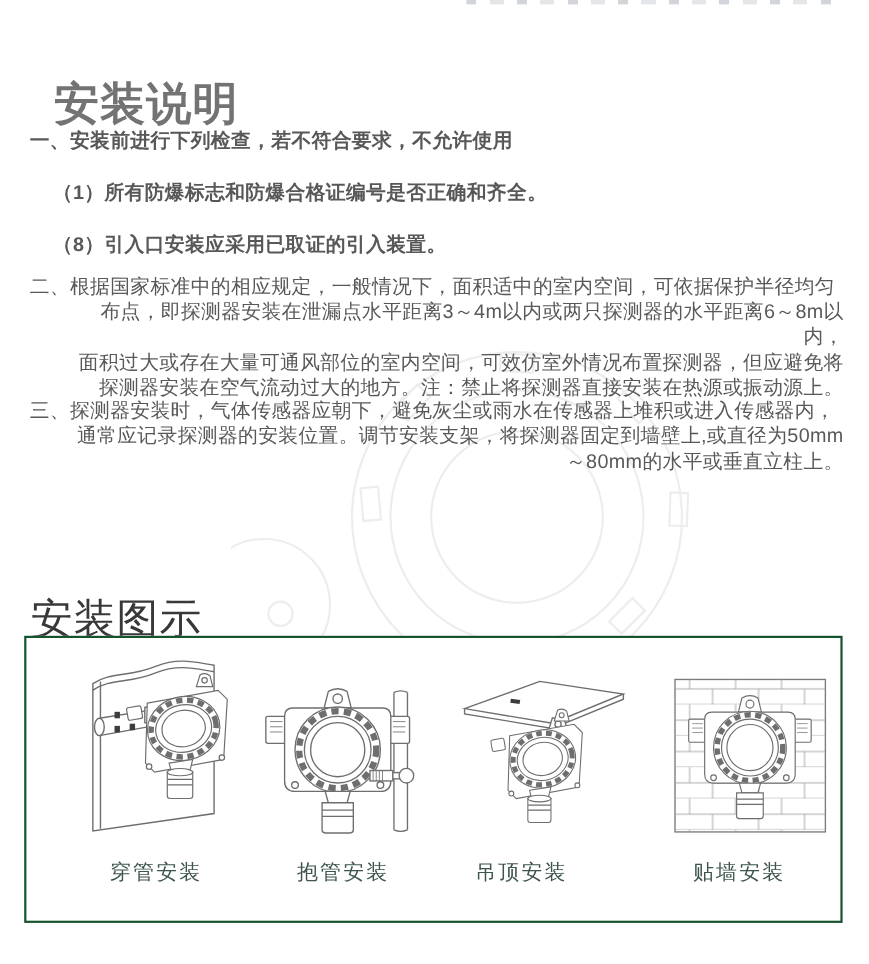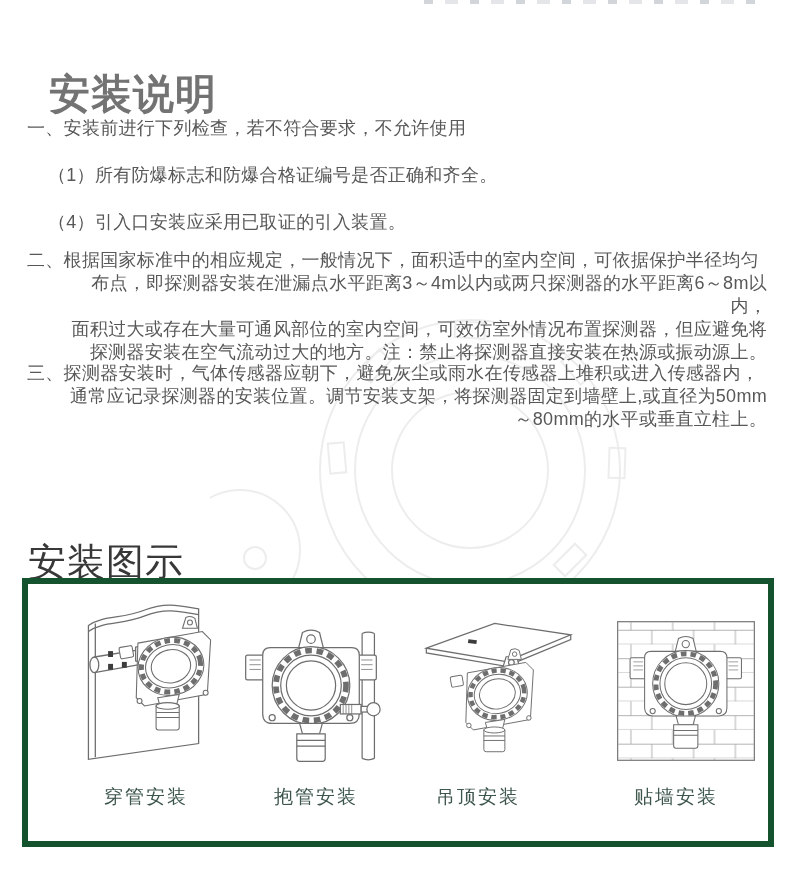--- a/index.html
+++ b/index.html
@@ -18,30 +18,30 @@
   .page-title{
     position:absolute;left:31px;top:40px;z-index:1;
     font-size:41px;font-weight:bold;color:#737373;letter-spacing:1px;margin-left:18px;
   }
   .instr{
     position:absolute;left:27px;width:740px;z-index:1;
     color:#585858;font-size:18px;line-height:23px;letter-spacing:.3px;
   }
   .instr .sub{padding-left:21px;margin-top:24px;}
   .instr .cont{padding-left:33px;text-align:right;}
-  #item1{top:117px;}
+  #item1{top:117px;font-weight:bold;}
   #item2{top:249px;}
   #item3{top:362px;}
   .section-title{
     position:absolute;left:28px;top:505px;z-index:1;
     font-size:38px;font-weight:normal;color:#383838;letter-spacing:1px;
   }
   .diagram-box{
     position:absolute;left:22px;top:578px;width:740px;height:257px;z-index:1;
-    border:6px solid #14532d;background:#ffffff;
+    border:2px solid #14532d;background:#ffffff;
   }
   .fig{position:absolute;}
   #fig1{left:28px;top:12px;}
   #fig2{left:212px;top:40px;}
   #fig3{left:390px;top:30px;}
   #fig4{left:582px;top:32px;}
   .fig-label{
     position:absolute;top:200px;width:140px;text-align:center;
     font-size:19px;color:#3d564b;letter-spacing:2px;
   }
@@ -114,21 +114,21 @@
   </g>
   <circle cx="30" cy="400" r="60"></circle>
   <circle cx="45" cy="408" r="11"></circle>
 </svg>
 
 <h1 class="page-title">安装说明</h1>
 
 <div class="instr" id="item1">
   <div>一、安装前进行下列检查，若不符合要求，不允许使用</div>
   <div class="sub">（1）所有防爆标志和防爆合格证编号是否正确和齐全。</div>
-  <div class="sub">（4）引入口安装应采用已取证的引入装置。</div>
+  <div class="sub">（8）引入口安装应采用已取证的引入装置。</div>
 </div>
 
 <div class="instr" id="item2">
   <div>二、根据国家标准中的相应规定，一般情况下，面积适中的室内空间，可依据保护半径均匀</div>
   <div class="cont">布点，即探测器安装在泄漏点水平距离3～4m以内或两只探测器的水平距离6～8m以内，</div>
   <div class="cont">面积过大或存在大量可通风部位的室内空间，可效仿室外情况布置探测器，但应避免将</div>
   <div class="cont">探测器安装在空气流动过大的地方。注：禁止将探测器直接安装在热源或振动源上。</div>
 </div>
 
 <div class="instr" id="item3">

